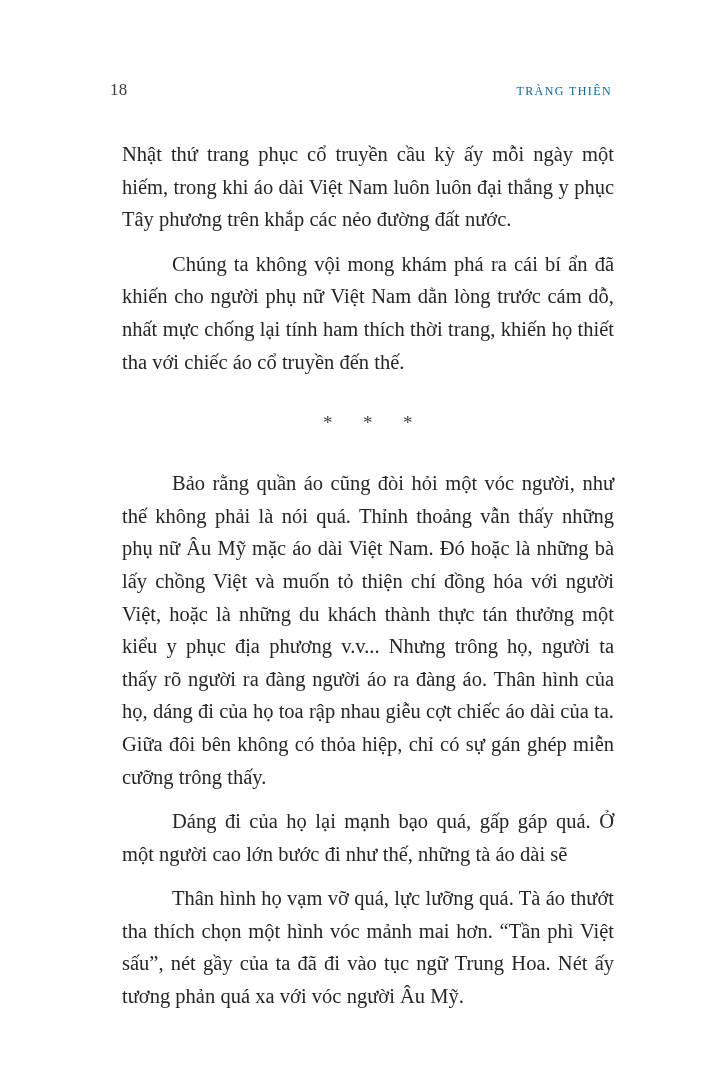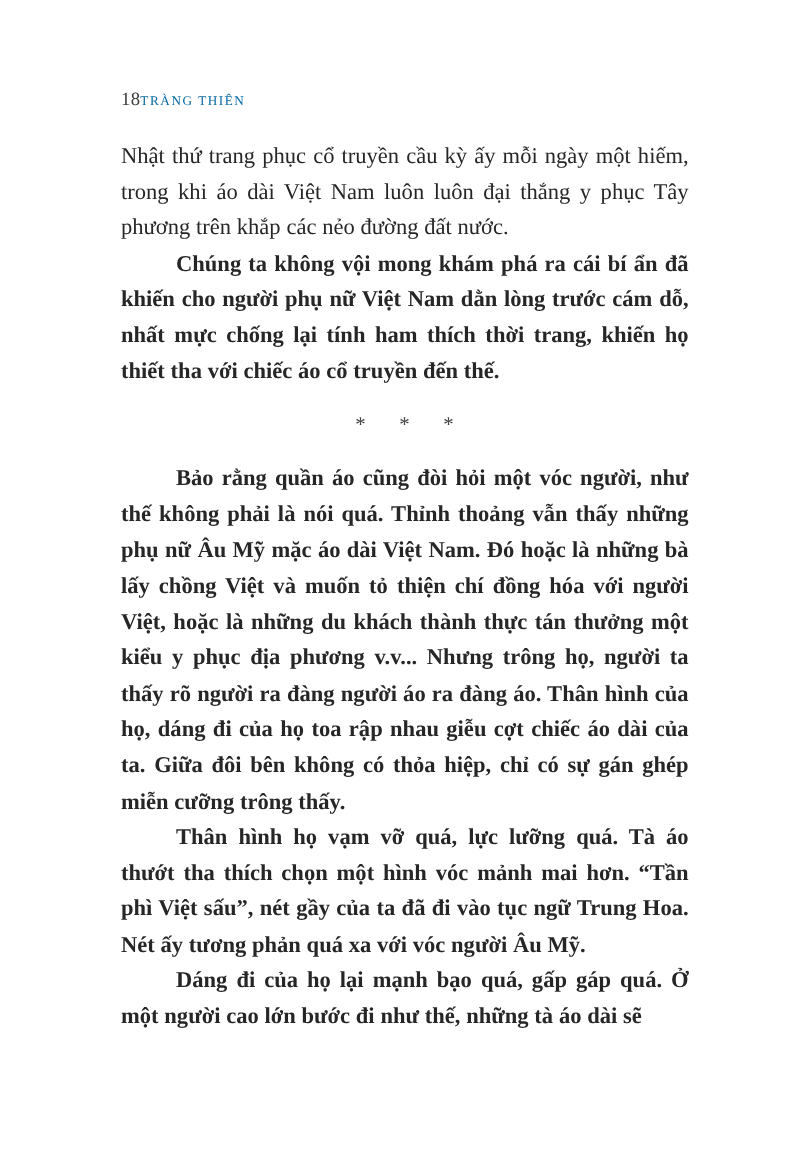--- a/index.html
+++ b/index.html
@@ -18,55 +18,54 @@
     position: relative;
     width: 725px;
     height: 1066px;
     background: #ffffff;
     box-sizing: border-box;
   }
   .running-head {
     position: absolute;
     top: 80px;
     left: 110px;
-    right: 100px;
+    right: 113px;
     height: 26px;
     display: flex;
     align-items: baseline;
-    justify-content: flex-start;
+    justify-content: space-between;
   }
   .folio {
     font-size: 17px;
     color: #3a3a3a;
     letter-spacing: 0.3px;
   }
   .book-title {
     font-size: 12px;
     color: #0369a1;
     letter-spacing: 1.4px;
   }
   .text-block {
     position: absolute;
     top: 126px;
     left: 110px;
     width: 516px;
   }
   p.para {
-    margin: 0;
+    margin: 12px;
     font-size: 20.5px;
     line-height: 32.6px;
     text-align: justify;
     text-indent: 0;
     hyphens: none;
     -webkit-hyphens: none;
     word-spacing: 0.1px;
   }
   p.para.indent {
     text-indent: 50px;
-    font-weight: bold;
   }
   p.para.last-line-left {
     text-align: justify;
   }
   .section-break {
     margin: 0;
     height: 65px;
     display: flex;
     align-items: center;
     justify-content: center;
@@ -100,18 +99,18 @@
 
     <div class="section-break">
       <span class="stars">
         <span>*</span>
         <span>*</span>
         <span>*</span>
       </span>
     </div>
 
     <p class="para indent">Bảo rằng quần áo cũng đòi hỏi một vóc người, như thế không phải là nói quá. Thỉnh thoảng vẫn thấy những phụ nữ Âu Mỹ mặc áo dài Việt Nam. Đó hoặc là những bà lấy chồng Việt và muốn tỏ thiện chí đồng hóa với người Việt, hoặc là những du khách thành thực tán thưởng một kiểu y phục địa phương v.v... Nhưng trông họ, người ta thấy rõ người ra đàng người áo ra đàng áo. Thân hình của họ, dáng đi của họ toa rập nhau giễu cợt chiếc áo dài của ta. Giữa đôi bên không có thỏa hiệp, chỉ có sự gán ghép miễn cưỡng trông thấy.</p>
+    <p class="para indent last-line-left">Dáng đi của họ lại mạnh bạo quá, gấp gáp quá. Ở một người cao lớn bước đi như thế, những tà áo dài sẽ</p>
     <p class="para indent">Thân hình họ vạm vỡ quá, lực lưỡng quá. Tà áo thướt tha thích chọn một hình vóc mảnh mai hơn. “Tần phì Việt sấu”, nét gầy của ta đã đi vào tục ngữ Trung Hoa. Nét ấy tương phản quá xa với vóc người Âu Mỹ.</p>
-    <p class="para indent last-line-left">Dáng đi của họ lại mạnh bạo quá, gấp gáp quá. Ở một người cao lớn bước đi như thế, những tà áo dài sẽ</p>
 
   </div>
 
 </div>
 
 </body></html>

